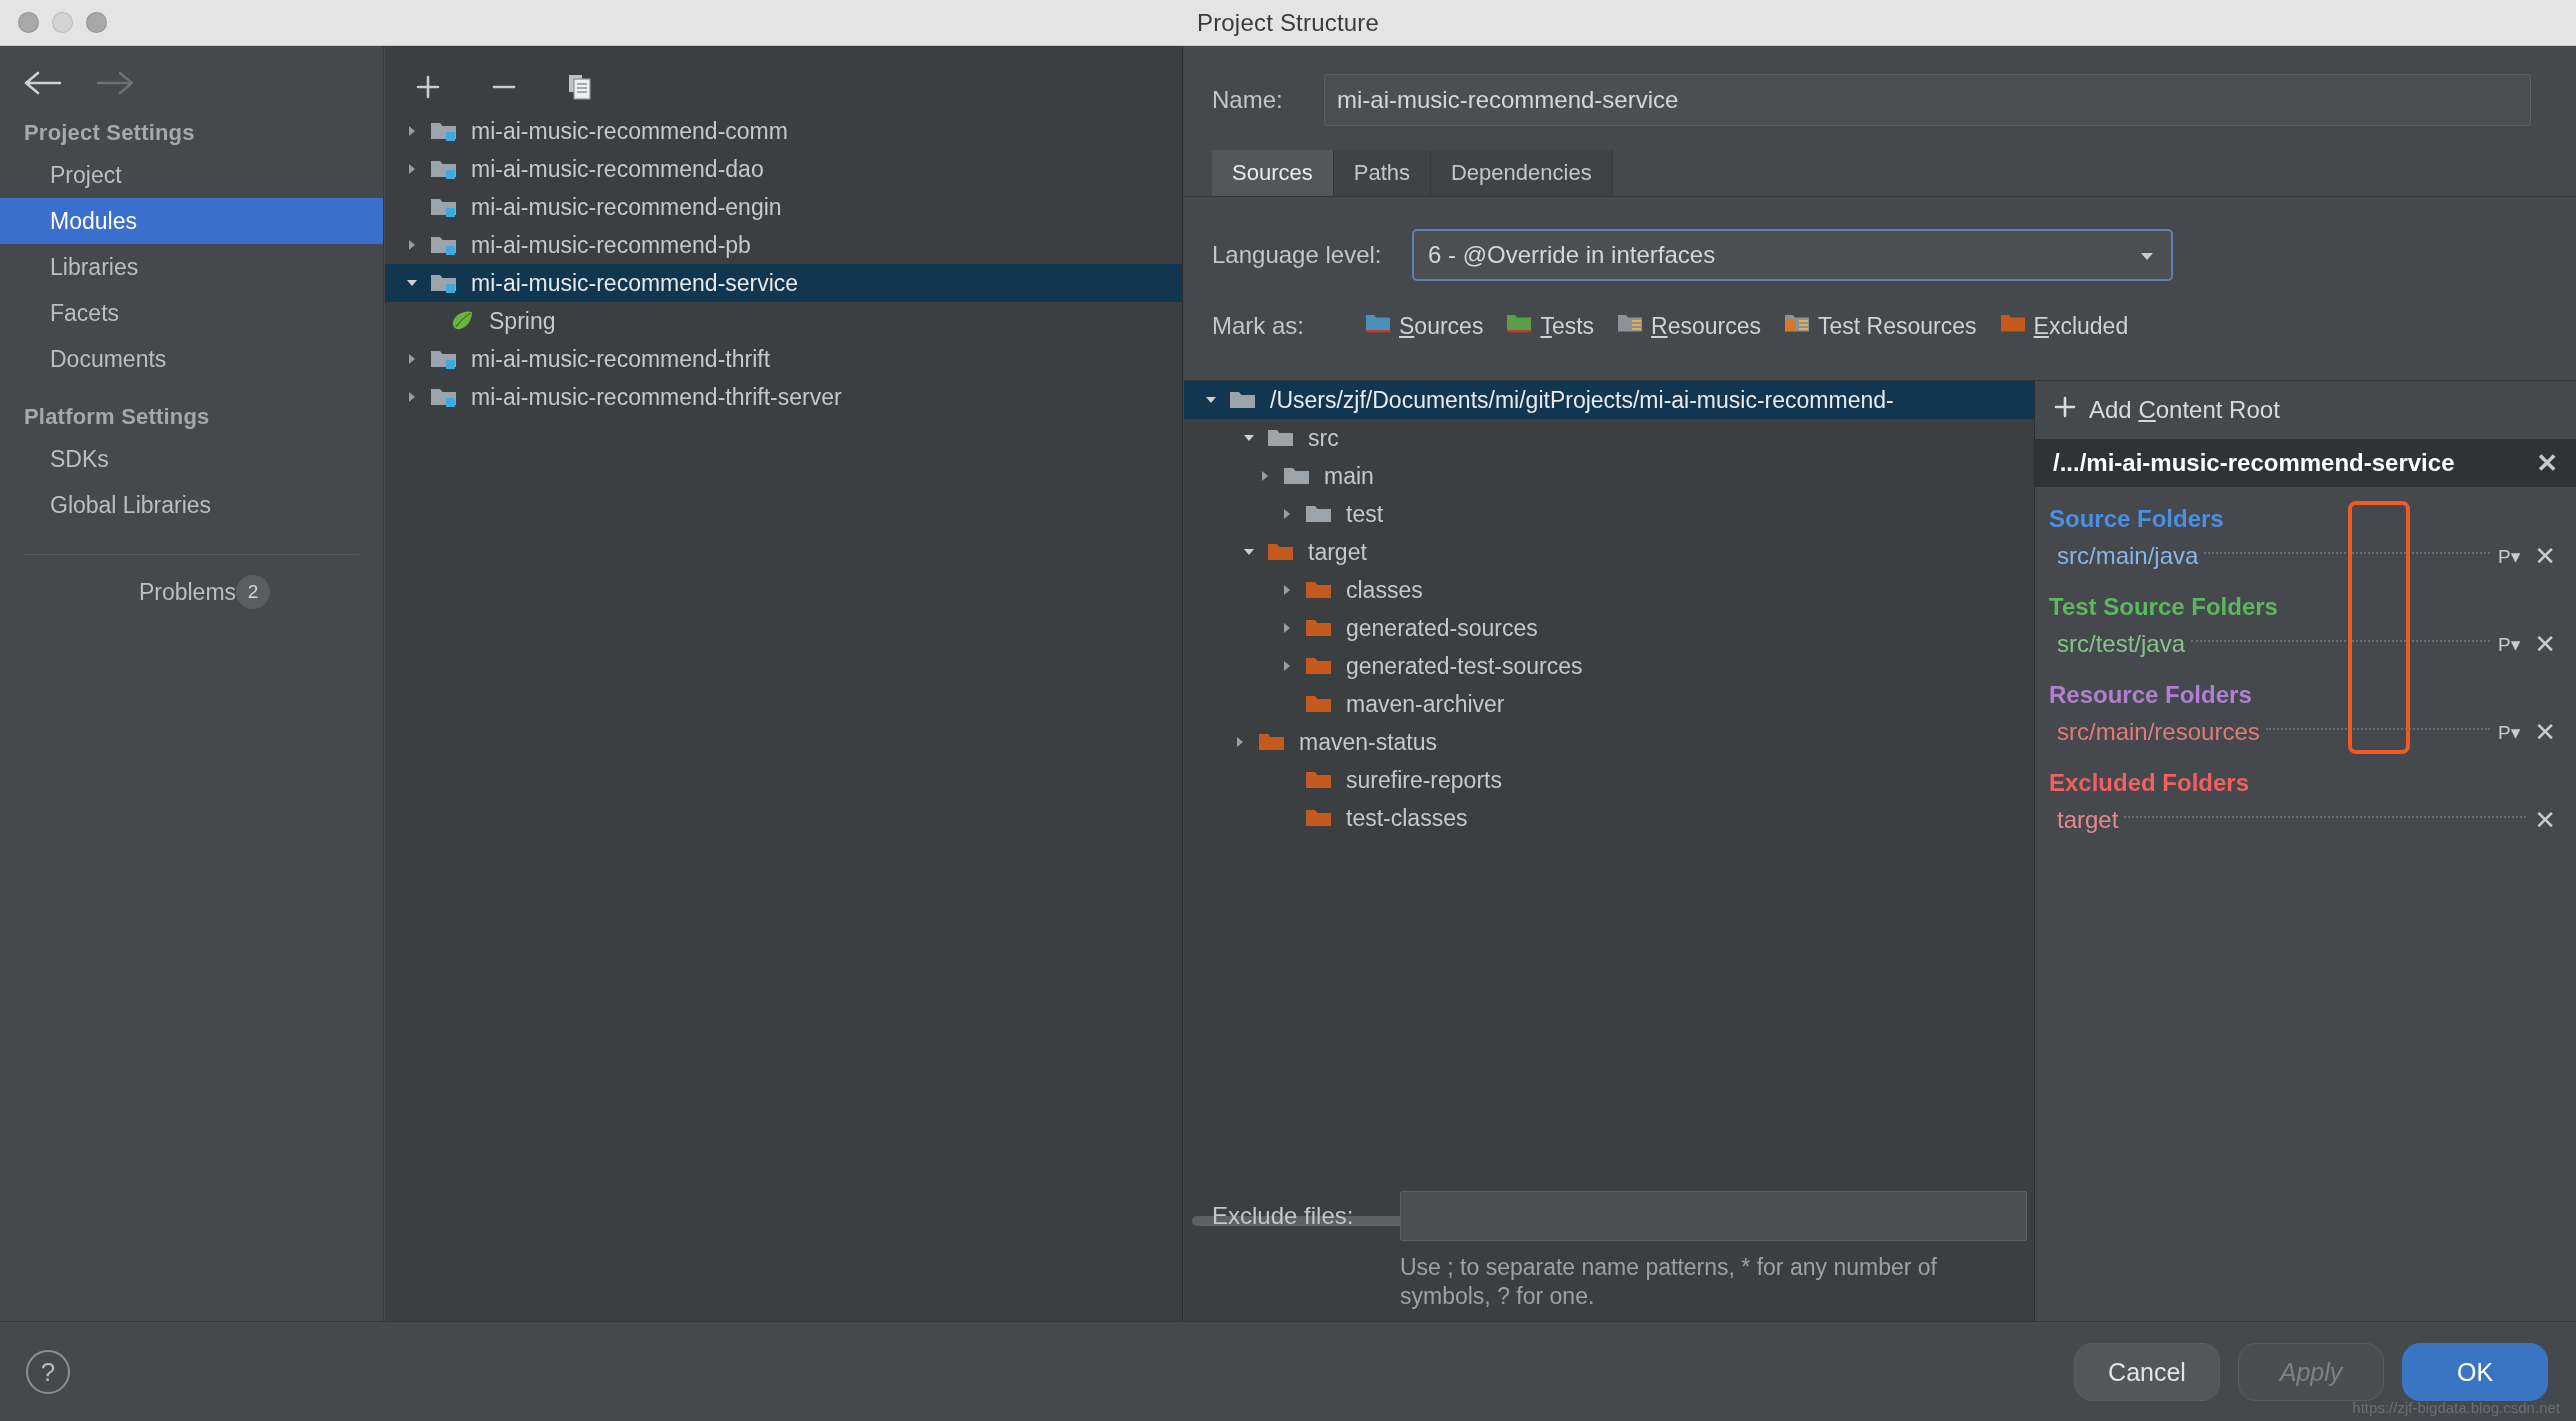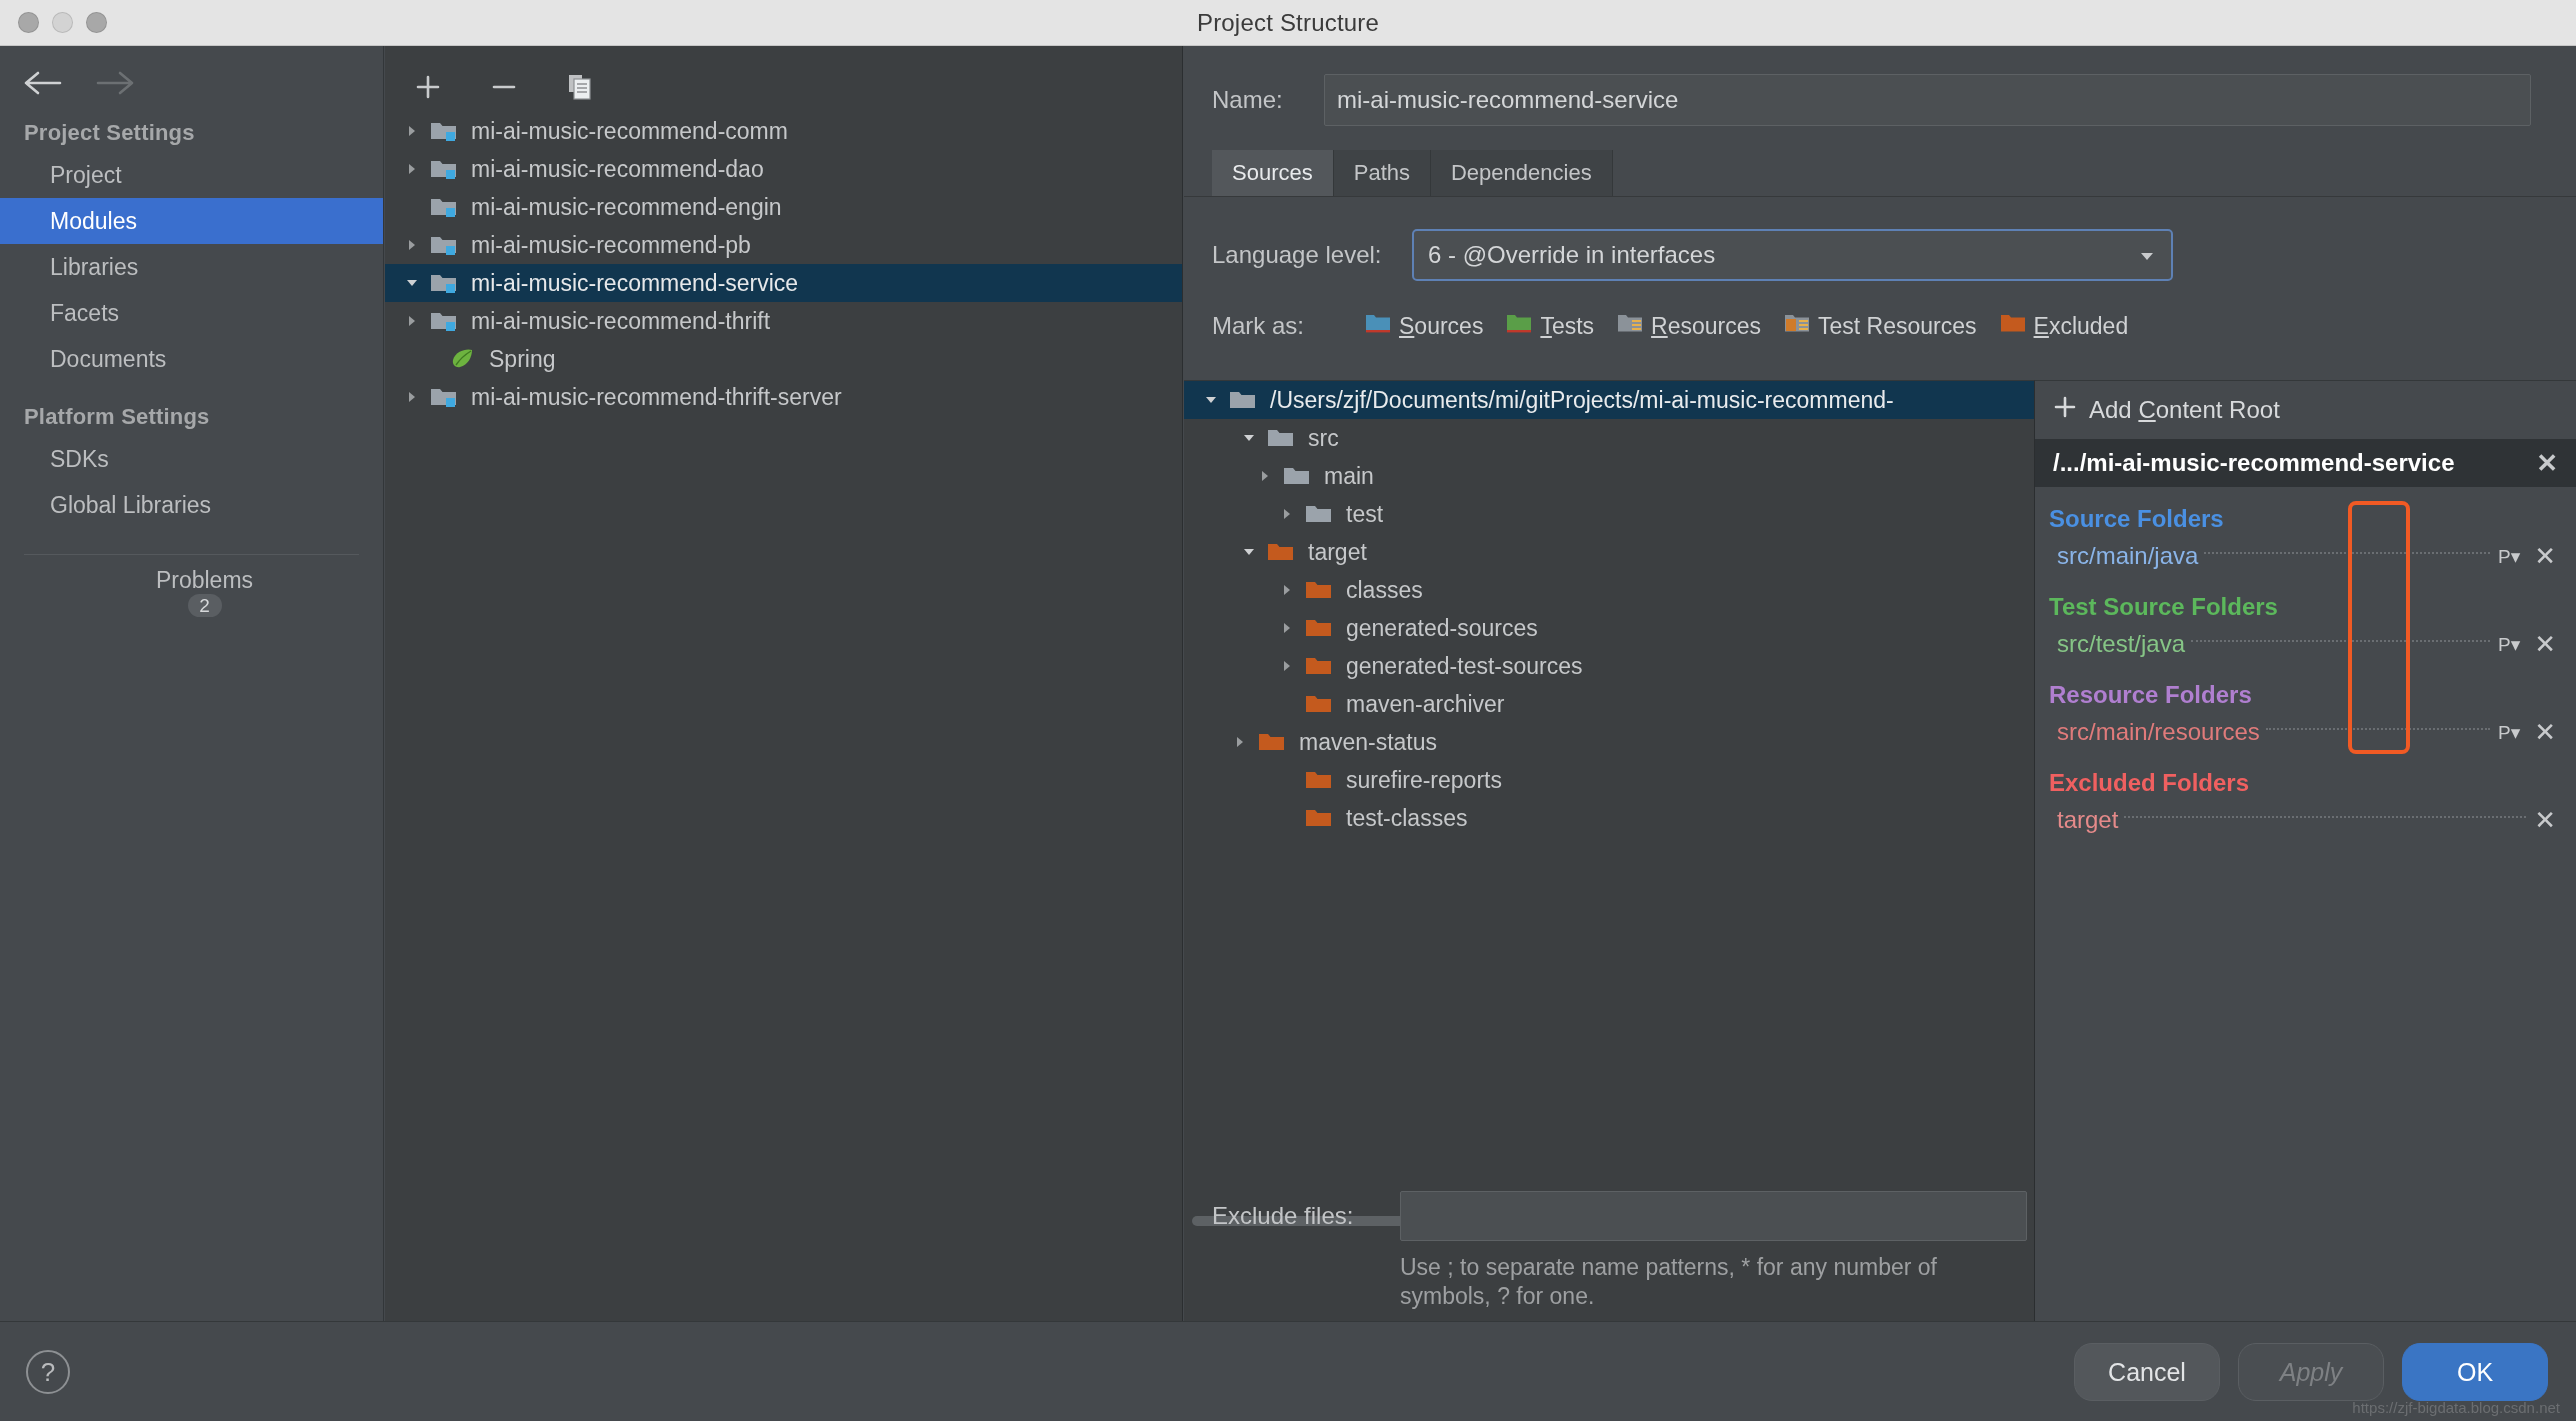--- a/index.html
+++ b/index.html
@@ -46,21 +46,21 @@
   .nav-item {
     height: 46px; display: flex; align-items: center;
     padding-left: 50px; font-size: 23px; color: #bcbec0;
   }
   .nav-item.selected { background: #3a6fce; color: #ffffff; }
   .sidebar-sep {
     margin: 26px 24px 0 24px; height: 1px; background: #55595d;
   }
   .problems-row {
     height: 50px; display: flex; align-items: center; justify-content: center;
-    padding: 0 24px 0 50px; font-size: 23px; color: #bcbec0; margin-top: 12px; flex-direction: column;
+    padding: 0 24px 0 50px; font-size: 23px; color: #bcbec0; margin-top: 12px;
   }
   .badge {
     min-width: 34px; height: 34px; border-radius: 17px;
     background: #5a5e62; color: #d6d8da; font-size: 19px;
     display: flex; align-items: center; justify-content: center; padding: 0 10px;
   }
 
   
   .modules-panel {
     position: absolute; left: 385px; top: 0; width: 798px; height: 1275px;
@@ -332,43 +332,43 @@
             </span>
           <span class="ficon">
             <svg width="30" height="26" viewBox="0 0 30 26">
                 <path d="M2 5 h9 l2.5 3 H27 v13 H2 Z" fill="#9ba3ab"></path>
                 <rect x="17" y="14" width="9" height="9" fill="#3fa9e0"></rect>
               </svg>
           </span>
           <span class="label">mi-ai-music-recommend-service</span>
         </div>
 
+        <div class="mod-row child">
+          <span class="ficon">
+            <svg width="30" height="26" viewBox="0 0 30 26">
+                <path d="M25 4 C20 2 8 5 6 14 C5 19 9 22 13 21 C21 19 25 11 25 4 Z" fill="#6db33f"></path>
+                <path d="M9 19 C13 13 19 8 24 5" stroke="#3f7a22" stroke-width="1.4" fill="none"></path>
+              </svg>
+          </span>
+          <span class="label">Spring</span>
+        </div>
+
         <div class="mod-row">
           <span class="tw">
               <svg width="16" height="16" viewBox="0 0 16 16">
                 <path d="M5 3 L11 8 L5 13 Z" fill="#9a9d9f"></path>
               </svg>
             </span>
           <span class="ficon">
             <svg width="30" height="26" viewBox="0 0 30 26">
                 <path d="M2 5 h9 l2.5 3 H27 v13 H2 Z" fill="#9ba3ab"></path>
                 <rect x="17" y="14" width="9" height="9" fill="#3fa9e0"></rect>
               </svg>
           </span>
           <span class="label">mi-ai-music-recommend-thrift</span>
-        </div>
-
-        <div class="mod-row child">
-          <span class="ficon">
-            <svg width="30" height="26" viewBox="0 0 30 26">
-                <path d="M25 4 C20 2 8 5 6 14 C5 19 9 22 13 21 C21 19 25 11 25 4 Z" fill="#6db33f"></path>
-                <path d="M9 19 C13 13 19 8 24 5" stroke="#3f7a22" stroke-width="1.4" fill="none"></path>
-              </svg>
-          </span>
-          <span class="label">Spring</span>
         </div>
 
         <div class="mod-row">
           <span class="tw">
               <svg width="16" height="16" viewBox="0 0 16 16">
                 <path d="M5 3 L11 8 L5 13 Z" fill="#9a9d9f"></path>
               </svg>
             </span>
           <span class="ficon">
             <svg width="30" height="26" viewBox="0 0 30 26">

